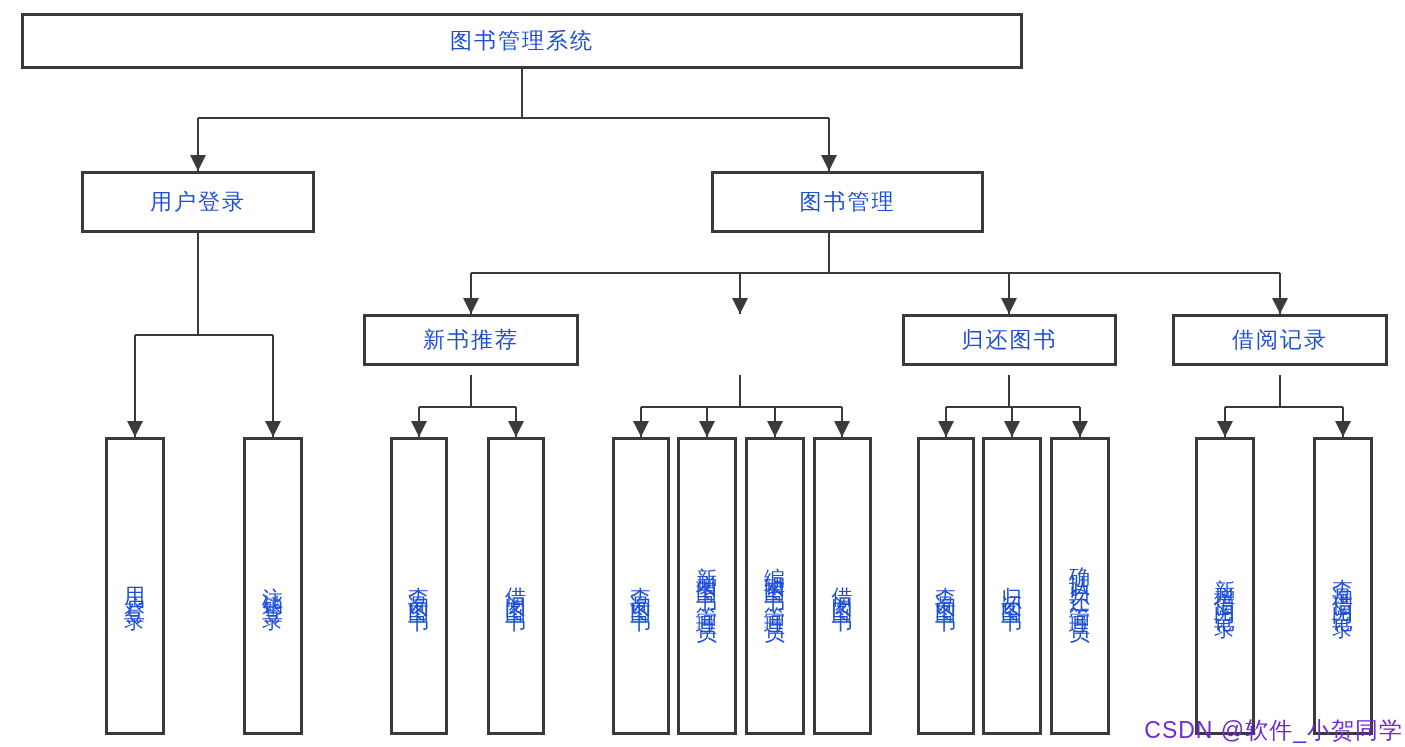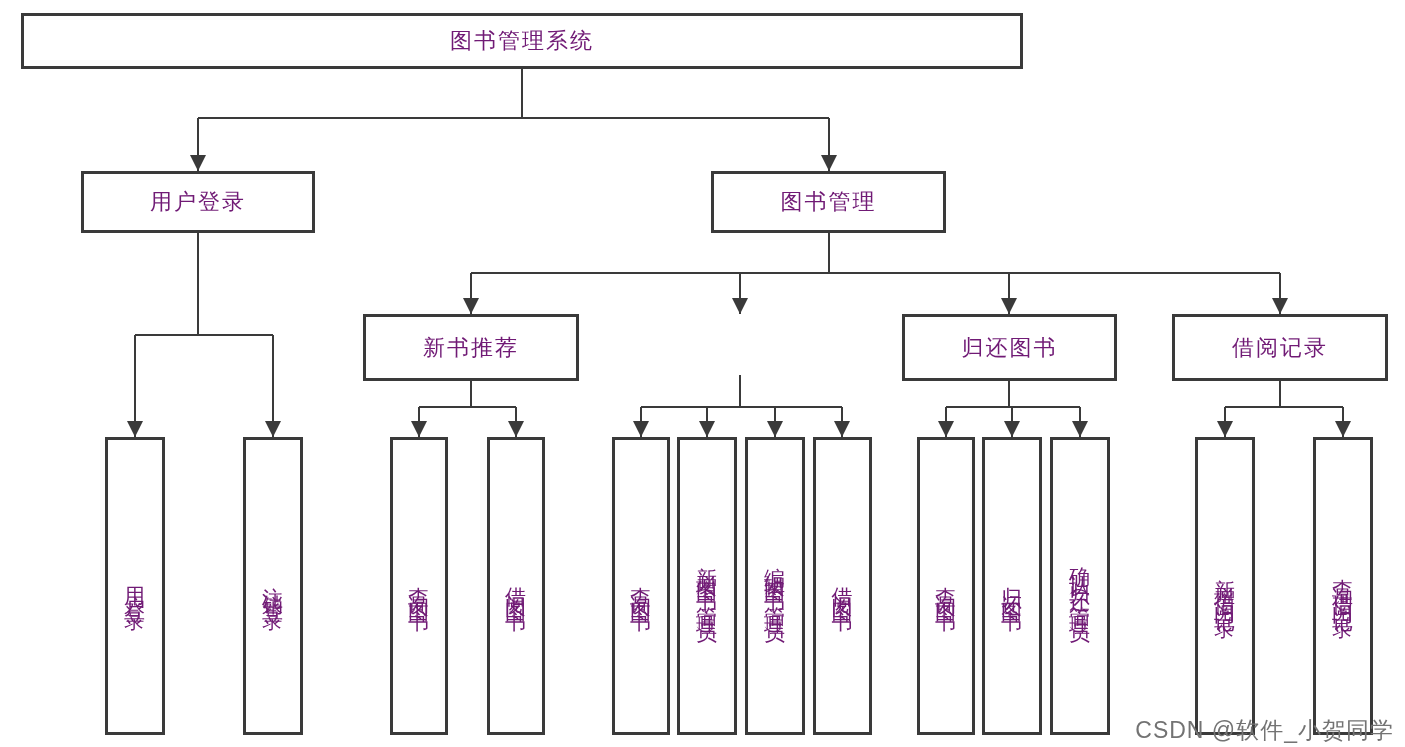--- a/index.html
+++ b/index.html
@@ -18,31 +18,31 @@
     pointer-events: none;
   }
   .node {
     position: absolute;
     background: #ffffff;
     border: 3px solid #3a3a3a;
     box-sizing: border-box;
     display: flex;
     align-items: center;
     justify-content: center;
-    color: #701a75;
+    color: #1d4ed8;
   }
   .hbox {
     font-size: 22px;
     letter-spacing: 2px;
     white-space: nowrap;
   }
   .root-box   { left: 21px;   top: 13px;  width: 1002px; height: 56px; }
   .lvl2-a     { left: 81px;   top: 171px; width: 234px;  height: 62px; }
-  .lvl2-b     { left: 711px;  top: 171px; width: 235px;  height: 62px; }
-  .lvl3       { top: 314px; height: 67px; }
+  .lvl2-b     { left: 711px;  top: 171px; width: 273px;  height: 62px; }
+  .lvl3       { top: 314px; height: 52px; }
   .lvl3-a     { left: 363px;  width: 216px; }
   .lvl3-b     { left: 633px;  width: 215px; }
   .lvl3-c     { left: 902px;  width: 215px; }
   .lvl3-d     { left: 1172px; width: 216px; }
   .vbox {
     top: 437px;
     width: 60px;
     height: 298px;
   }
   .vbox .vtext {
@@ -54,24 +54,24 @@
     white-space: nowrap;
   }
   .l1  { left: 105px; }  .l2  { left: 243px; }
   .l3  { left: 390px; width: 58px; }  .l4  { left: 487px; width: 58px; }
   .l5  { left: 612px; width: 58px; }  .l6  { left: 677px; }
   .l7  { left: 745px; }  .l8  { left: 813px; width: 59px; }
   .l9  { left: 917px; width: 58px; }  .l10 { left: 982px; }
   .l11 { left: 1050px; } .l12 { left: 1195px; } .l13 { left: 1313px; }
   .watermark {
     position: absolute;
-    right: 11px;
+    right: 2px;
     top: 715px;
     font-size: 23px;
-    color: #737373;
+    color: #6d28d9;
     letter-spacing: 1px;
     z-index: 5;
     white-space: nowrap;
   }
 </style>
 </head>
 <body>
 
 <div class="canvas">
 

